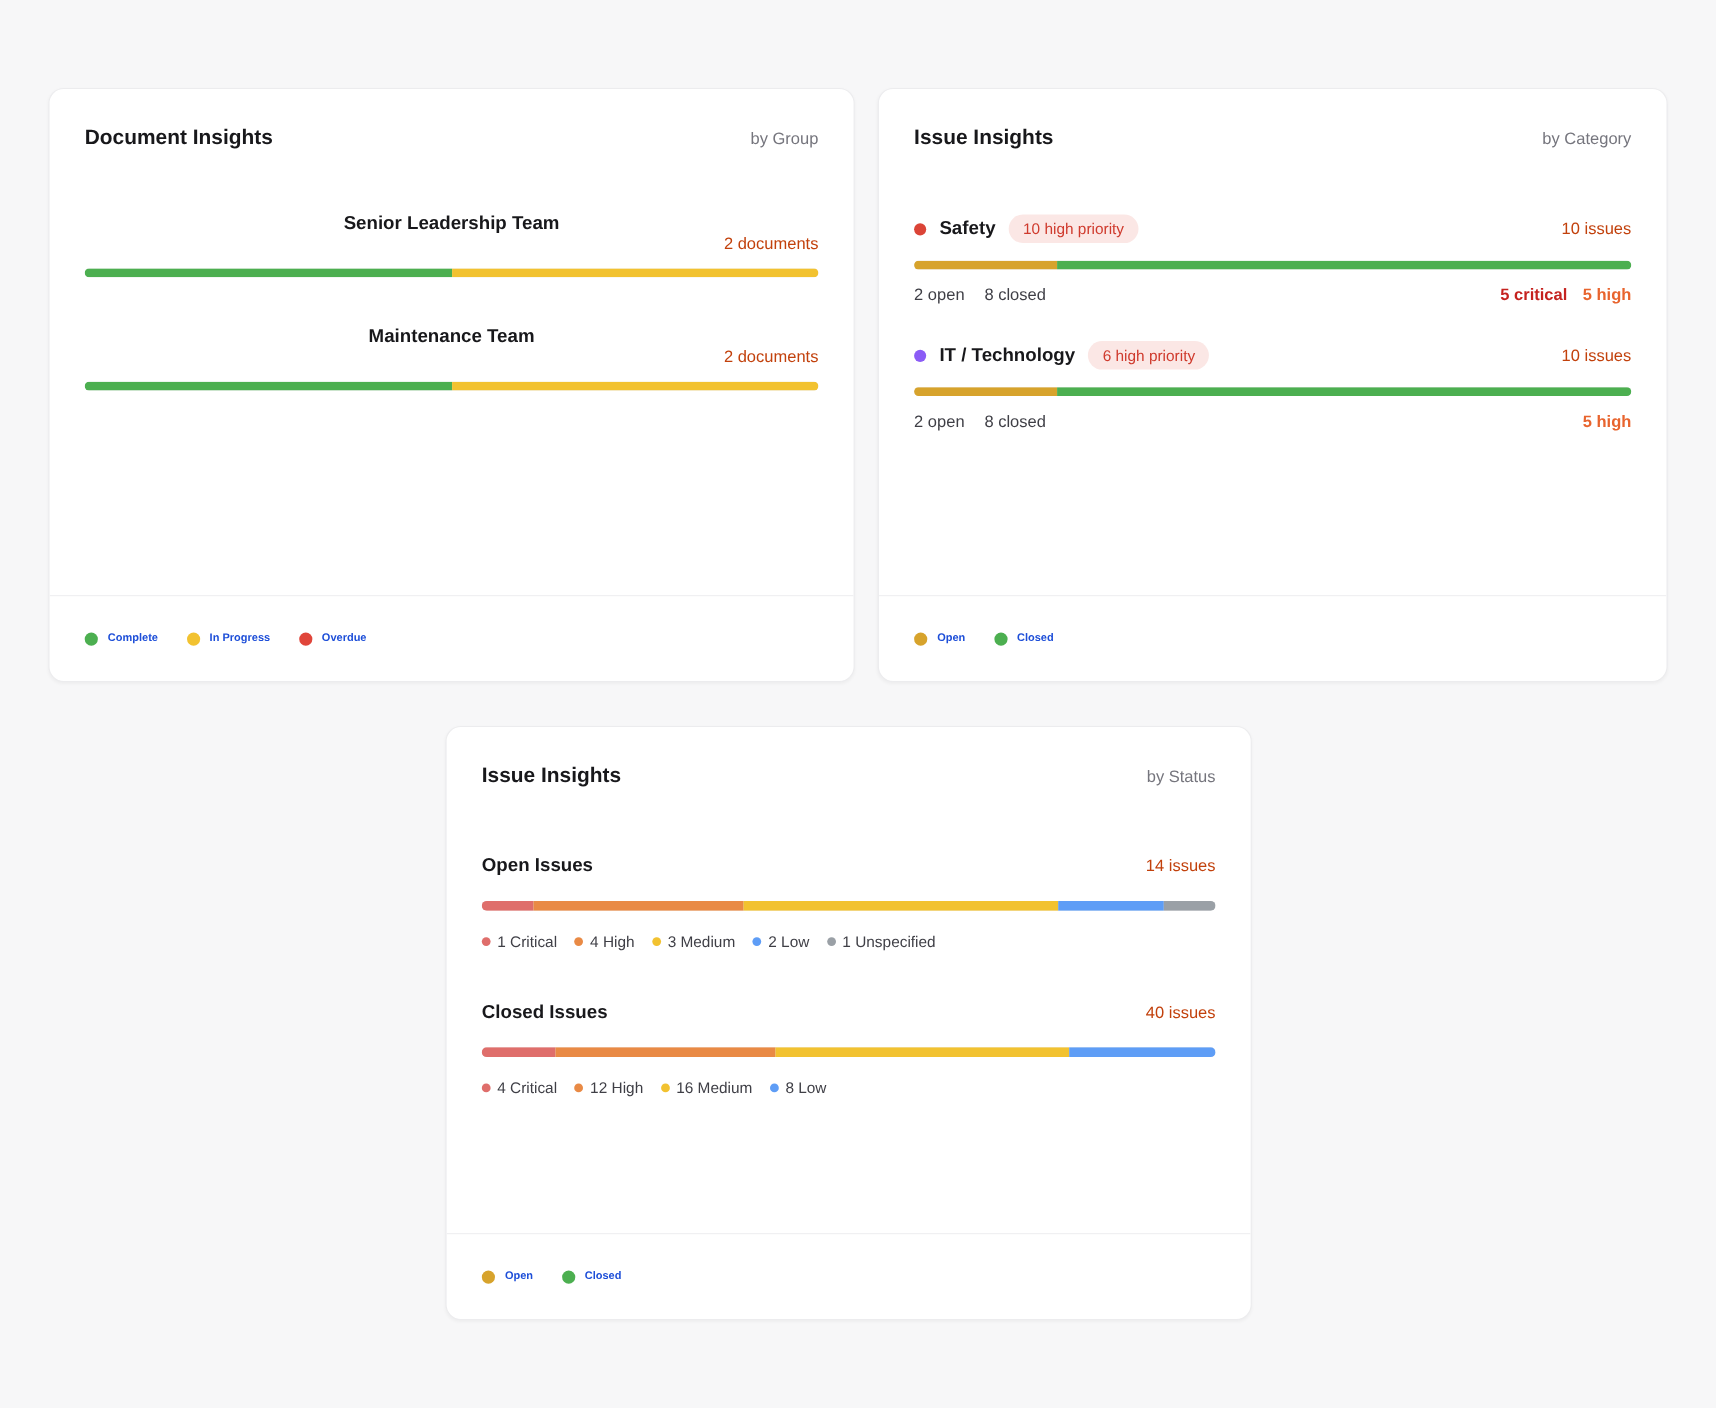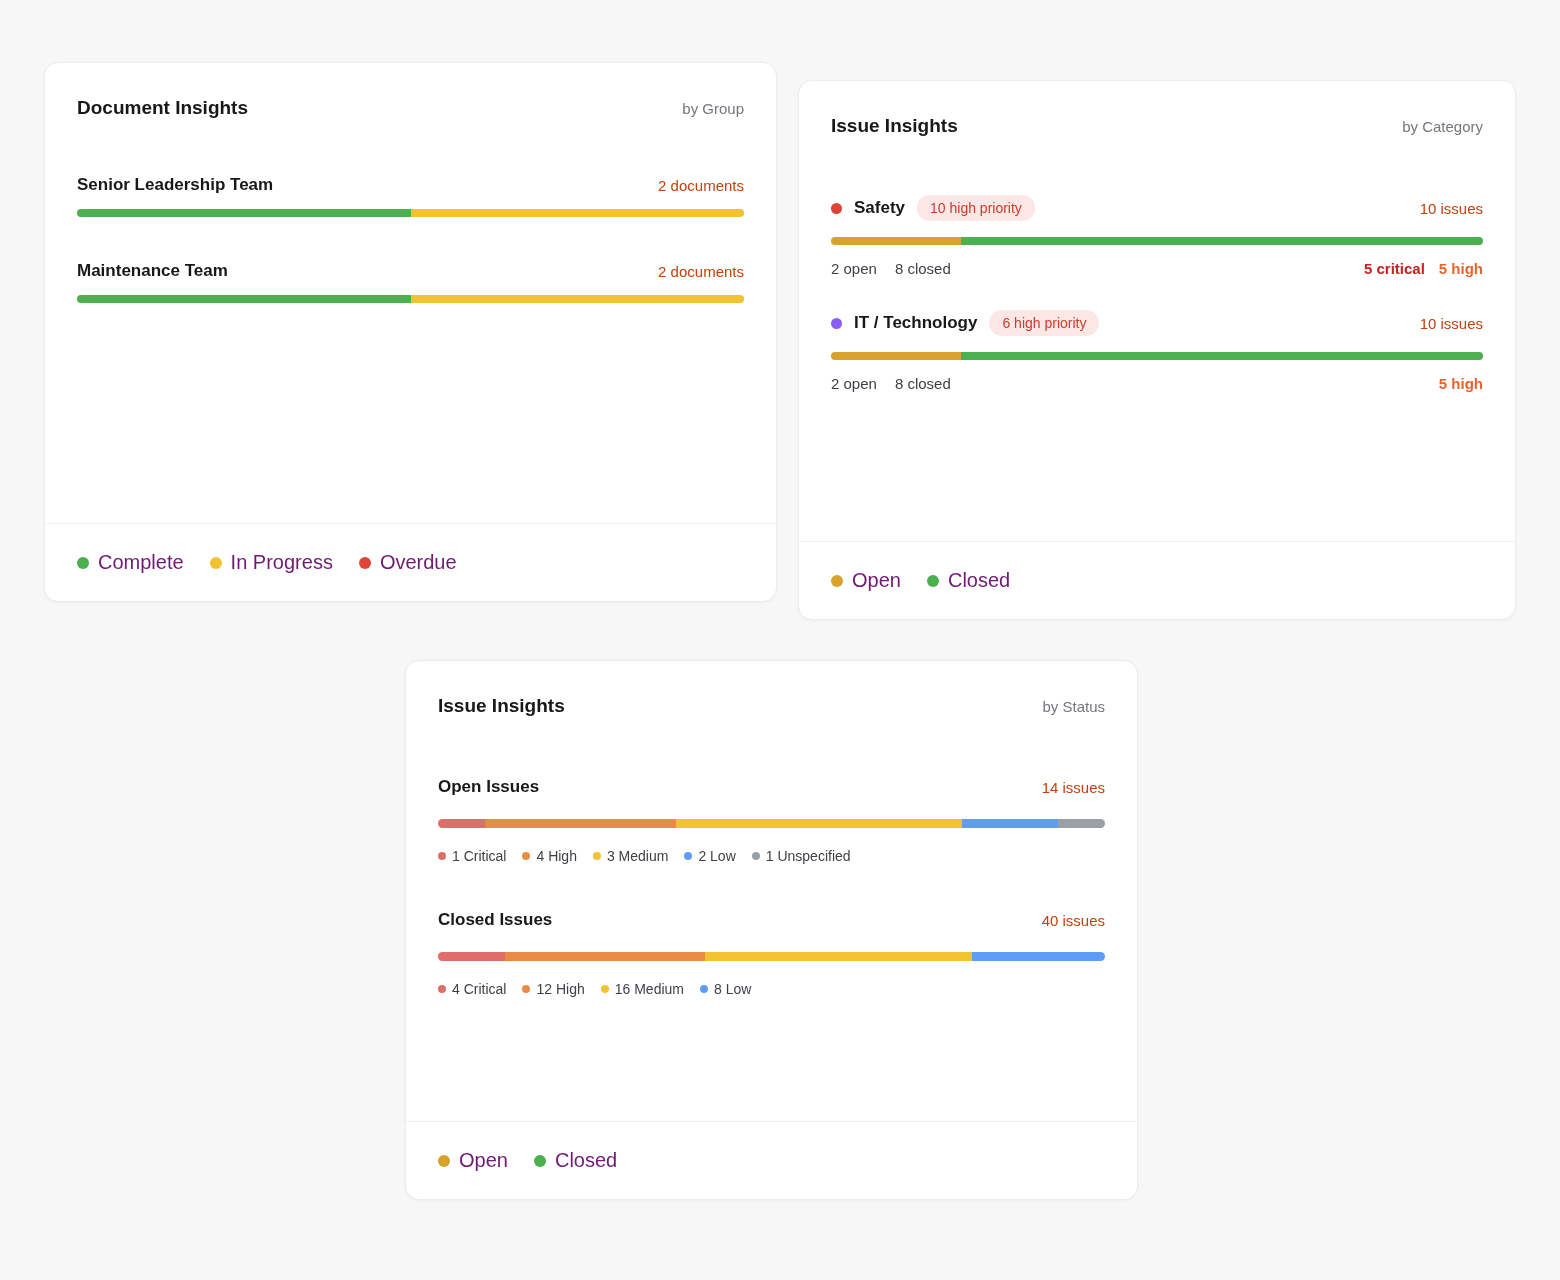--- a/index.html
+++ b/index.html
@@ -7,46 +7,46 @@
   body {
     width: 1560px; height: 1280px; position: relative;
     font-family: "Liberation Sans", sans-serif; color: #202124;
   }
   .card {
     position: absolute; background: #FFFFFF;
     border: 1px solid #ECECEE; border-radius: 14px;
     box-shadow: 0 1px 3px rgba(0,0,0,0.04);
     display: flex; flex-direction: column; overflow: hidden;
   }
-  #card-documents  { left: 44px;  top: 62px;  width: 733px; height: 540px; }
+  #card-documents  { left: 44px;  top: 80px;  width: 733px; height: 540px; }
   #card-categories { left: 798px; top: 80px;  width: 718px; height: 540px; }
   #card-status     { left: 405px; top: 660px; width: 733px; height: 540px; }
 
   .card-header { display: flex; justify-content: space-between; align-items: baseline; padding: 34px 32px 0; }
   .card-title { font-size: 19px; font-weight: 700; color: #18181B; }
   .card-subtitle { font-size: 15px; color: #75757D; }
   .card-content { flex: 1; padding: 0 32px; }
   .card-footer {
     border-top: 1px solid #EFEFF1; height: 78px; flex: none;
     display: flex; align-items: center; gap: 26px; padding: 0 32px;
   }
-  .legend-item { display: flex; align-items: center; gap: 9px; font-size: 20px; color: #701a75; }
+  .legend-item { display: flex; align-items: center; gap: 9px; font-size: 10px; color: #1d4ed8; font-weight: bold; }
   .legend-dot { width: 12px; height: 12px; border-radius: 50%; flex: none; }
 
   .row-head { display: flex; align-items: center; }
   .row-label { font-size: 17px; font-weight: 700; color: #18181B; }
   .row-count { margin-left: auto; font-size: 15px; color: #c2410c; }
 
   .bar { height: 8px; border-radius: 5px; overflow: hidden; display: flex; background: #EDEDED; }
   .bar .seg { height: 100%; flex: none; }
 
   
   #card-documents .card-content { padding-top: 56px; }
   .doc-row { margin-bottom: 44px; }
-  .doc-row .row-head { margin-bottom: 14px; }
+  .doc-row .row-head { margin-bottom: 14px; flex-direction: column; }
 
   
   #card-categories .card-content { padding-top: 58px; }
   .cat-row { margin-bottom: 32px; }
   .cat-row .row-head { margin-bottom: 16px; }
   .cat-dot { width: 11px; height: 11px; border-radius: 50%; margin-right: 12px; flex: none; }
   .badge {
     background: #FBE7E5; color: #CF3A2D; font-size: 14px;
     padding: 5px 13px; border-radius: 999px; margin-left: 12px; white-space: nowrap;
   }

